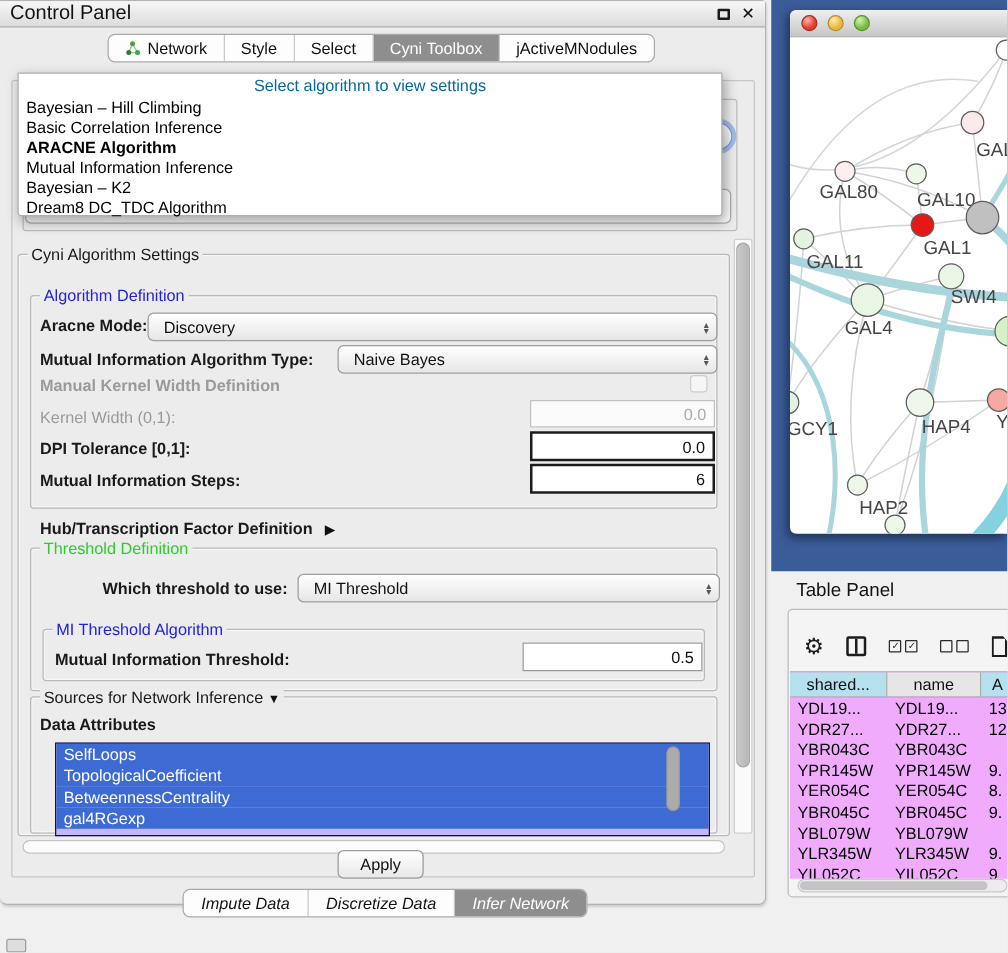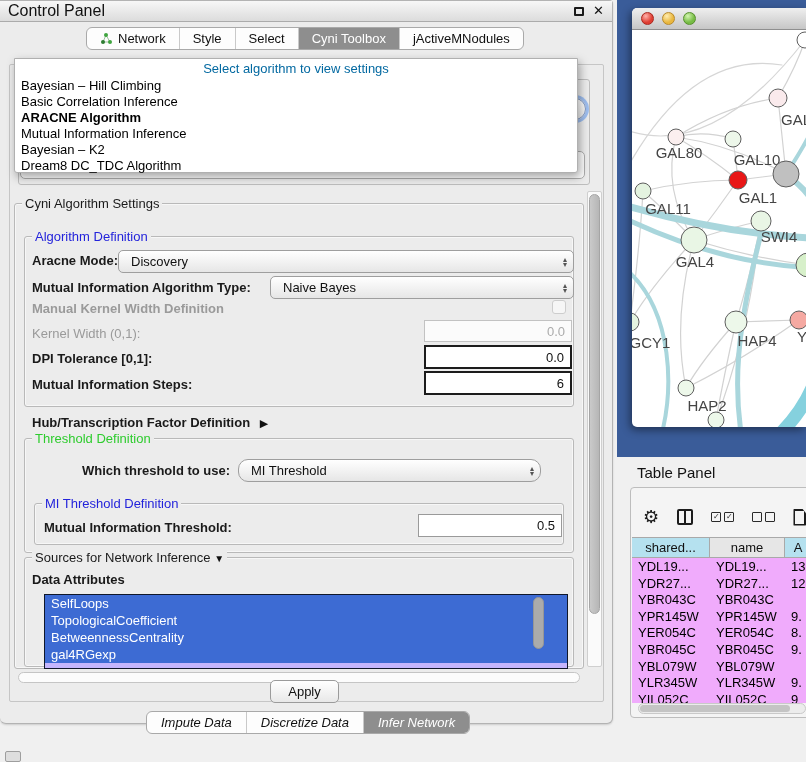--- a/index.html
+++ b/index.html
@@ -245,27 +245,27 @@
   <span class="lbl" style="left:32px; top:414px;">
     <span>Hub/Transcription Factor Definition</span>
     <span class="tri" style="margin-left:6px;">▶</span>
   </span>
 
   <div class="abs group" style="left:24px; top:437px; width:550px; height:115px;">
     <span class="group-title t-green">Threshold Definition</span>
   </div>
 
   <span class="lbl" style="left:82px; top:462px;">Which threshold to use:</span>
-  <div class="combo" style="left:238px; top:458px; width:303px;border-radius:10px;">
+  <div class="combo" style="left:238px; top:458px; width:338px;">
     <span class="combo-val">MI Threshold</span>
     <span class="combo-arrows">▴<br>▾</span>
   </div>
 
   <div class="abs group" style="left:34px; top:502px; width:530px; height:42px;">
-    <span class="group-title t-blue">MI Threshold Definition</span>
+    <span class="group-title t-blue">MI Threshold Algorithm</span>
   </div>
   <span class="lbl" style="left:44px; top:519px;">Mutual Information Threshold:</span>
   <div class="field field-thin" style="left:418px; top:513px; width:144px; height:23px;">0.5</div>
 
   <div class="abs group" style="left:24px; top:556px; width:550px; height:110px;">
     <span class="group-title">
       <span>Sources for Network Inference</span>
       <span class="tri" style="font-size:10px;">▼</span>
     </span>
   </div>

